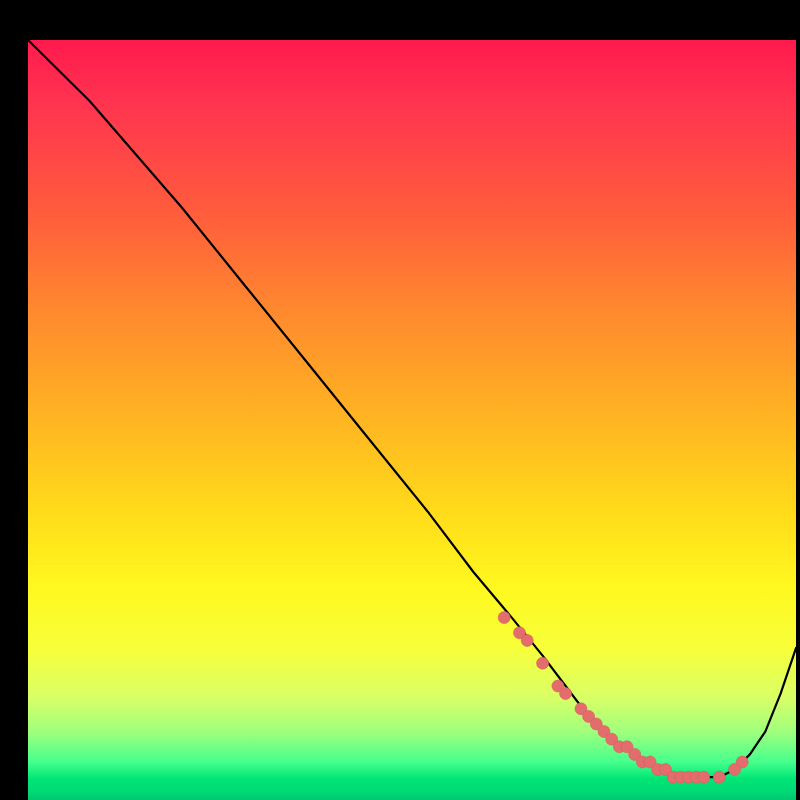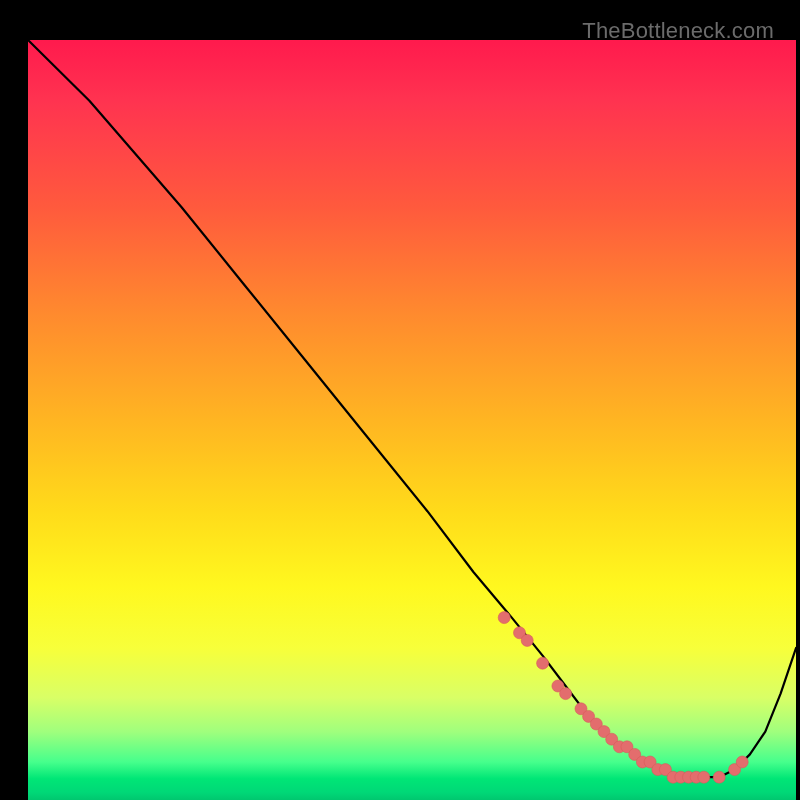--- a/index.html
+++ b/index.html
@@ -71,21 +71,20 @@
   .dot {
     fill: #e36d6d;
     stroke: #d85a5a;
     stroke-width: 0.6;
   }
 </style>
 </head>
 <body>
 
 <div class="frame">
-  <div class="watermark">TheBottleneck.com</div>
   <div class="plot-area">
     <div class="gradient"></div>
     <svg class="curve" viewBox="0 0 768 760" preserveAspectRatio="none">
       <path id="curve-path" class="curve-path" d="M0.0 0.0 L23.0 22.8 L61.4 60.8 L107.5 114.0 L153.6 167.2 L215.0 243.2 L276.5 319.2 L337.9 395.2 L399.4 471.2 L445.4 532.0 L483.8 577.6 L514.6 615.6 L537.6 646.0 L560.6 676.4 L583.7 699.2 L606.7 714.4 L629.8 729.6 L652.8 737.2 L675.8 737.2 L691.2 737.2 L706.6 729.6 L721.9 714.4 L737.3 691.6 L752.6 653.6 L768.0 608.0"></path>
       <g id="dots-group">
           <circle cx="476.2" cy="577.6" r="6" class="dot"></circle>
           <circle cx="491.5" cy="592.8" r="6" class="dot"></circle>
           <circle cx="499.2" cy="600.4" r="6" class="dot"></circle>
           <circle cx="514.6" cy="623.2" r="6" class="dot"></circle>
           <circle cx="529.9" cy="646.0" r="6" class="dot"></circle>

